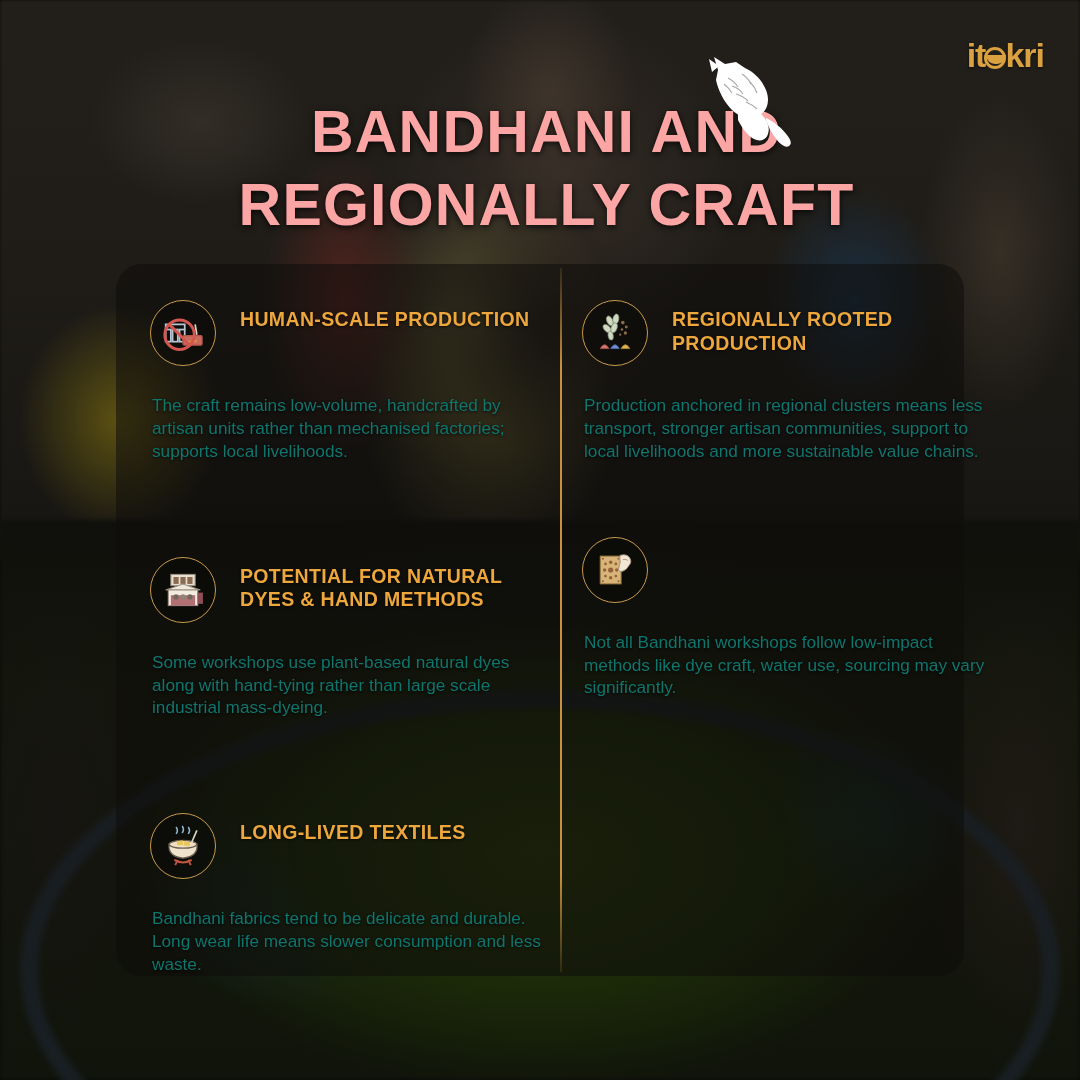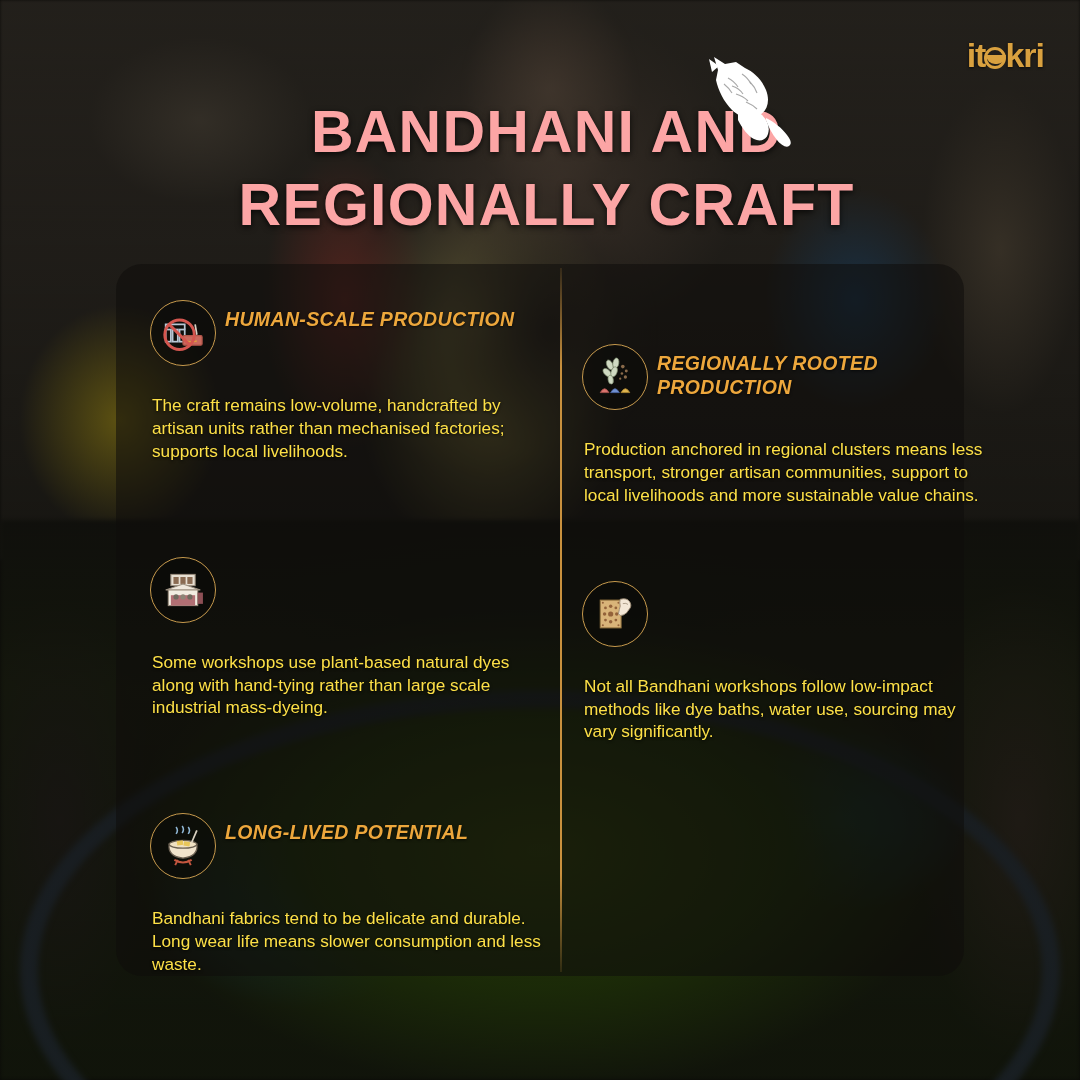--- a/index.html
+++ b/index.html
@@ -107,37 +107,37 @@
     position:absolute; left:560px; top:268px;
     width:1.6px; height:704px;
     background:linear-gradient(180deg, rgba(190,140,60,.15) 0%, #c9913e 14%, #c9913e 86%, rgba(190,140,60,.15) 100%);
   }
 
   .col{ position:absolute; top:300px; }
   .col-left{ left:150px; width:400px; }
   .col-right{ left:582px; width:410px; }
 
   .block{ position:relative; }
-  .block-head{ display:flex; align-items:flex-start; gap:9px;font-style:italic; }
+  .block-head{ display:flex; align-items:flex-start; gap:24px; }
   .icon-circle{
     flex:0 0 auto; width:66px; height:66px; border-radius:50%;
     border:1.6px solid #c79a4d;
     background:rgba(10,9,7,.55);
     display:flex; align-items:center; justify-content:center;
     overflow:hidden;
   }
   .blk-title{
     font-size:19.5px; font-weight:bold; color:#eda73c;
     line-height:1.22; letter-spacing:.35px;
     padding-top:8px;
     text-shadow:0 1px 3px rgba(0,0,0,.7);
   }
   .blk-body{
     margin-top:28px; margin-left:2px;
-    font-size:17.2px; line-height:1.33; color:#fde047;
+    font-size:17.2px; line-height:1.33; color:#0f766e;
     text-shadow:0 1px 3px rgba(0,0,0,.8);
   }
 </style>
 </head>
 <body>
 
 <div id="bg">
   <div class="bg-upper"></div>
   <div class="bg-figure"></div>
   <div class="bg-lower"></div>
@@ -211,20 +211,21 @@
           <rect x="35" y="15" width="6" height="8" fill="#8a6b52"></rect>
           <path d="M10 30 L30 23 L50 30 Z" fill="#efe8dc" stroke="#9b8e7e" stroke-width="1.2"></path>
           <rect x="13" y="30" width="34" height="18" fill="#f2ece1" stroke="#9b8e7e" stroke-width="1.2"></rect>
           <rect x="16" y="36" width="28" height="12" fill="#b26f74"></rect>
           <circle cx="22" cy="38" r="3" fill="#6f6a5e"></circle>
           <circle cx="30" cy="38" r="3" fill="#8d8577"></circle>
           <circle cx="38" cy="38" r="3" fill="#6f6a5e"></circle>
           <rect x="47" y="33" width="6" height="13" fill="#8d4f55"></rect>
         </svg>
       </div>
+      <div class="blk-title">POTENTIAL FOR NATURAL DYES &amp; HAND METHODS</div>
     </div>
     <div class="blk-body">Some workshops use plant-based natural dyes along with hand-tying rather than large scale industrial mass-dyeing.</div>
   </div>
 
   <div class="block">
     <div class="block-head">
       <div class="icon-circle">
         <svg viewBox="0 0 60 60" width="52" height="52">
           <g stroke="#8fb6d4" stroke-width="1.8" fill="none">
             <path d="M22 16 q3 -4 0 -8"></path>
@@ -233,30 +234,30 @@
           </g>
           <path d="M14 28 q16 6 32 0 q2 14 -16 16 q-18 -2 -16 -16Z" fill="#f0e3cc" stroke="#6b6052" stroke-width="1.5"></path>
           <ellipse cx="30" cy="28" rx="16" ry="4.5" fill="#efe0c2" stroke="#6b6052" stroke-width="1.5"></ellipse>
           <rect x="23" y="24" width="7" height="5" fill="#e8c65a" transform="rotate(-8 26 26)"></rect>
           <rect x="31" y="25" width="7" height="5" fill="#e8c65a" transform="rotate(10 34 27)"></rect>
           <path d="M40 26 L46 12" stroke="#d8d0c0" stroke-width="2"></path>
           <path d="M20 46 q10 6 20 0" stroke="#c4563f" stroke-width="2.4" fill="none"></path>
           <path d="M24 46 l-3 6 M36 46 l3 6" stroke="#c4563f" stroke-width="2.2"></path>
         </svg>
       </div>
-      <div class="blk-title">LONG-LIVED POTENTIAL</div>
+      <div class="blk-title">LONG-LIVED TEXTILES</div>
     </div>
     <div class="blk-body">Bandhani fabrics tend to be delicate and durable. Long wear life means slower consumption and less waste.</div>
   </div>
 
 </div>
 
 <div class="col col-right">
 
-  <div class="block" style="margin-bottom:74px;margin-top:44px;">
+  <div class="block" style="margin-bottom:74px;">
     <div class="block-head">
       <div class="icon-circle">
         <svg viewBox="0 0 60 60" width="52" height="52">
           <g fill="#cfd9c2" stroke="#7f8d70" stroke-width=".8">
             <ellipse cx="24" cy="16" rx="3.4" ry="6" transform="rotate(-25 24 16)"></ellipse>
             <ellipse cx="31" cy="14" rx="3.4" ry="6" transform="rotate(10 31 14)"></ellipse>
             <ellipse cx="21" cy="25" rx="3.4" ry="6" transform="rotate(-45 21 25)"></ellipse>
             <ellipse cx="29" cy="24" rx="3.4" ry="6" transform="rotate(20 29 24)"></ellipse>
             <ellipse cx="25" cy="33" rx="3" ry="5.2" transform="rotate(-10 25 33)"></ellipse>
           </g>
@@ -295,19 +296,19 @@
             <circle cx="16" cy="17" r="1.2"></circle>
               <circle cx="34" cy="17" r="1.2"></circle>
             <circle cx="16" cy="43" r="1.2"></circle>
               <circle cx="34" cy="43" r="1.2"></circle>
           </g>
           <path d="M36 13 q8 -2 11 3 q3 5 -1 9 q-2 4 -6 6 q-4 2 -6 -1 q1 -6 2 -9 q-1 -5 0 -8Z" fill="#f3e7d6" stroke="#9c8c76" stroke-width="1.1"></path>
           <path d="M39 18 q4 -1 6 1" stroke="#9c8c76" stroke-width=".9" fill="none"></path>
         </svg>
       </div>
     </div>
-    <div class="blk-body">Not all Bandhani workshops follow low-impact methods like dye baths, water use, sourcing may vary significantly.</div>
+    <div class="blk-body">Not all Bandhani workshops follow low-impact methods like dye craft, water use, sourcing may vary significantly.</div>
   </div>
 
   <div class="block">
   </div>
 
 </div>
 
 </body></html>

